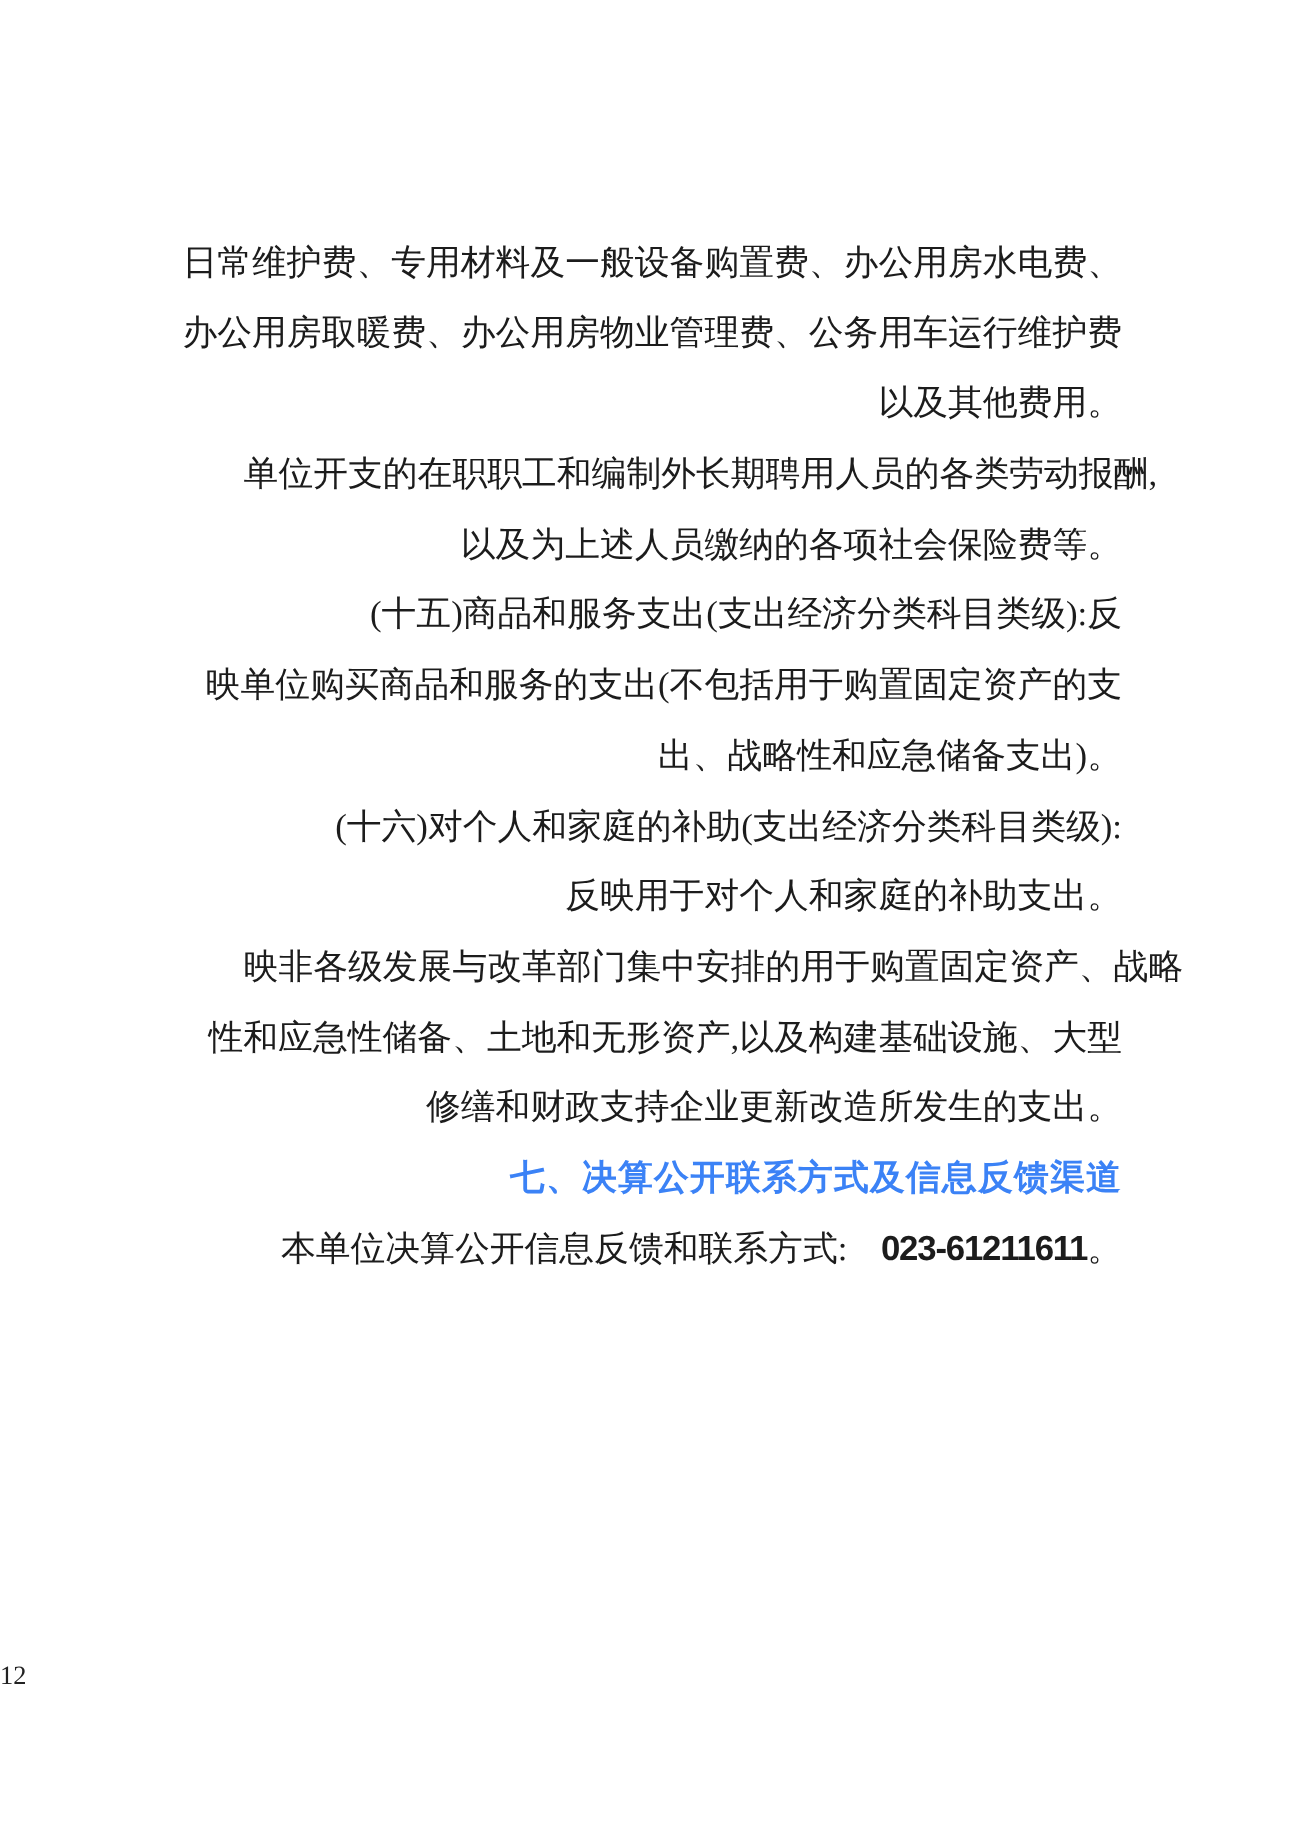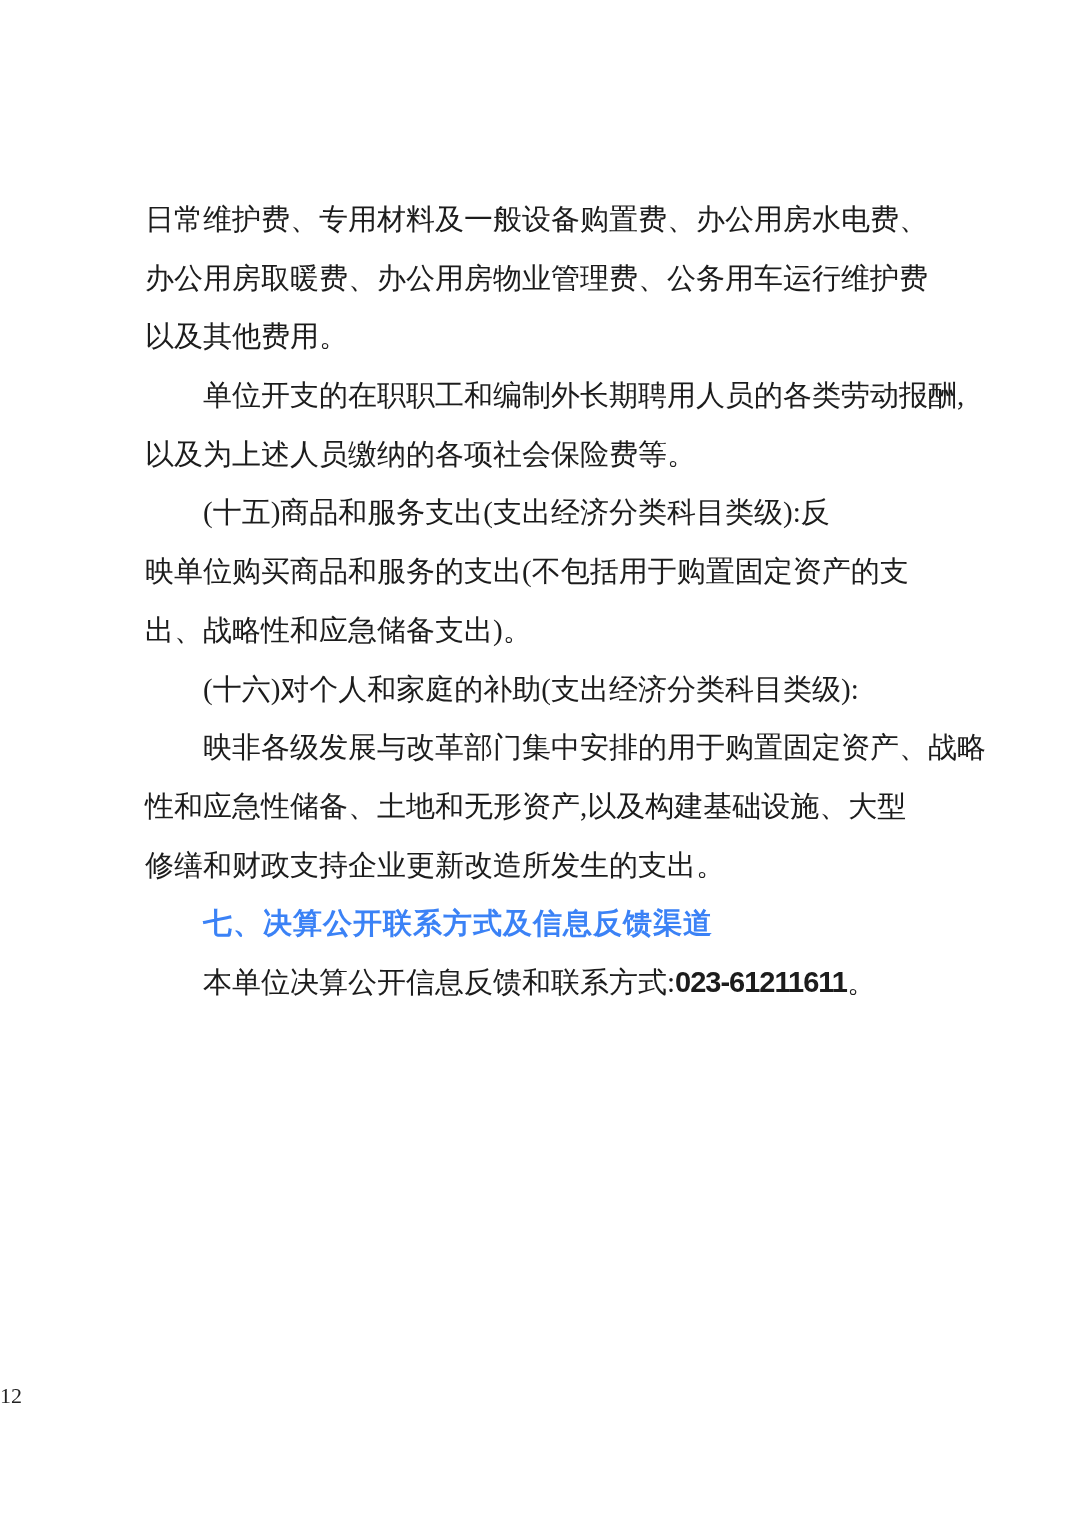--- a/index.html
+++ b/index.html
@@ -17,38 +17,38 @@
   }
   .content {
     position: absolute;
     left: 145px;
     top: 190px;
     width: 790px;
     font-size: 29px;
     line-height: 58.7px;
     color: #1c1c1c;
   }
-  .para { margin: 0; }
+  .para { margin: 0; text-align: right; }
   .line {
     white-space: nowrap;
     height: 58.7px;
   }
   .para.indent .line:first-child {
     padding-left: 58px; 
   }
   .para.heading .line {
     font-family: "Liberation Sans", sans-serif;
     font-weight: bold;
     color: #3b82f6;
     letter-spacing: 1px;
   }
   .para.contact .num {
     font-family: "Liberation Sans", sans-serif;
     font-weight: 600;
-    margin-left: 0;
+    margin-left: 28px;
     letter-spacing: -1px;
   }
   .page-number {
     position: absolute;
     left: 0;
     width: 100%;
     top: 1383px;
     text-align: left;
     font-size: 22px;
     color: #222222;
@@ -69,20 +69,21 @@
         <div class="line">单位开支的在职职工和编制外长期聘用人员的各类劳动报酬,</div>
         <div class="line">以及为上述人员缴纳的各项社会保险费等。</div>
       </div>
       <div class="para body indent">
         <div class="line">(十五)商品和服务支出(支出经济分类科目类级):反</div>
         <div class="line">映单位购买商品和服务的支出(不包括用于购置固定资产的支</div>
         <div class="line">出、战略性和应急储备支出)。</div>
       </div>
       <div class="para body indent">
         <div class="line">(十六)对个人和家庭的补助(支出经济分类科目类级):</div>
+        <div class="line">反映用于对个人和家庭的补助支出。</div>
       </div>
       <div class="para body indent">
         <div class="line">映非各级发展与改革部门集中安排的用于购置固定资产、战略</div>
         <div class="line">性和应急性储备、土地和无形资产,以及构建基础设施、大型</div>
         <div class="line">修缮和财政支持企业更新改造所发生的支出。</div>
       </div>
       <div class="para heading indent">
         <div class="line">七、决算公开联系方式及信息反馈渠道</div>
       </div>
       <div class="para contact indent">

